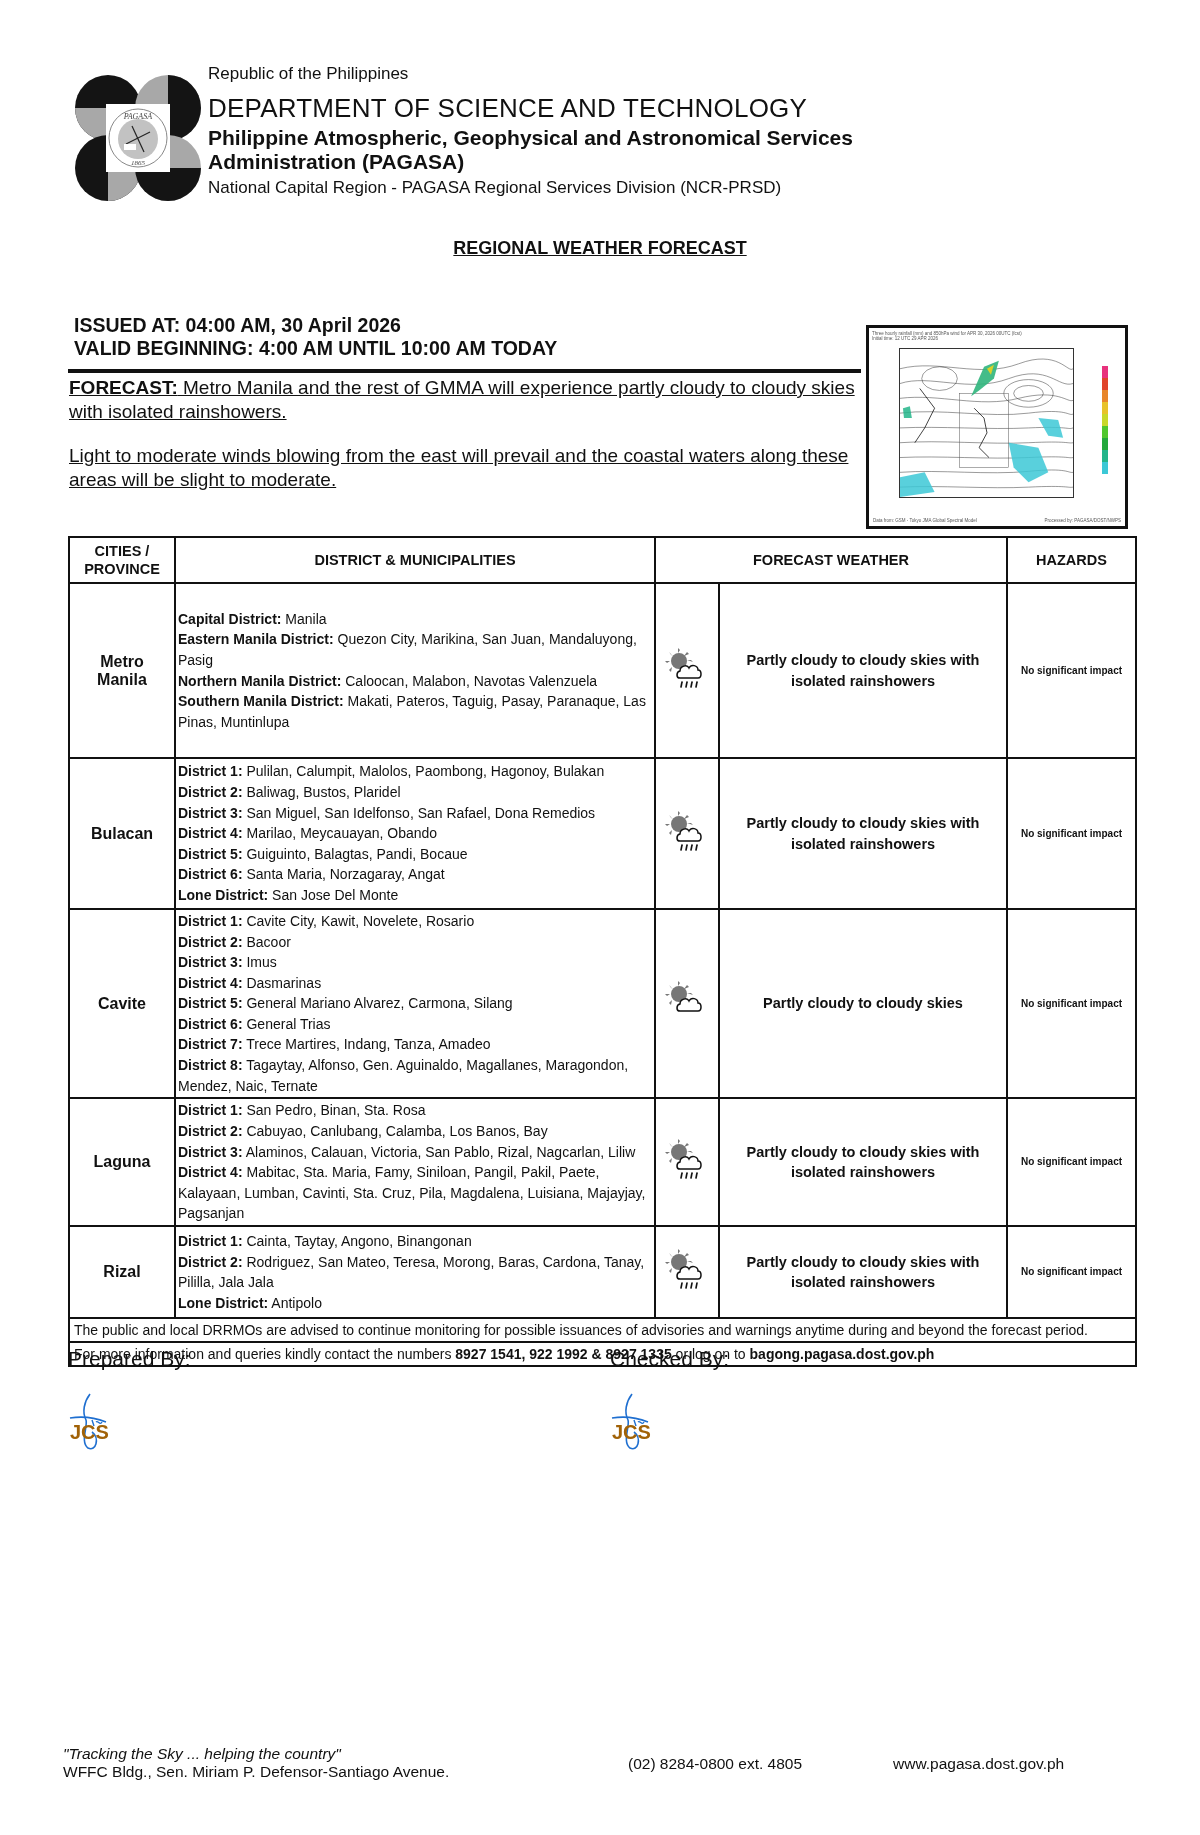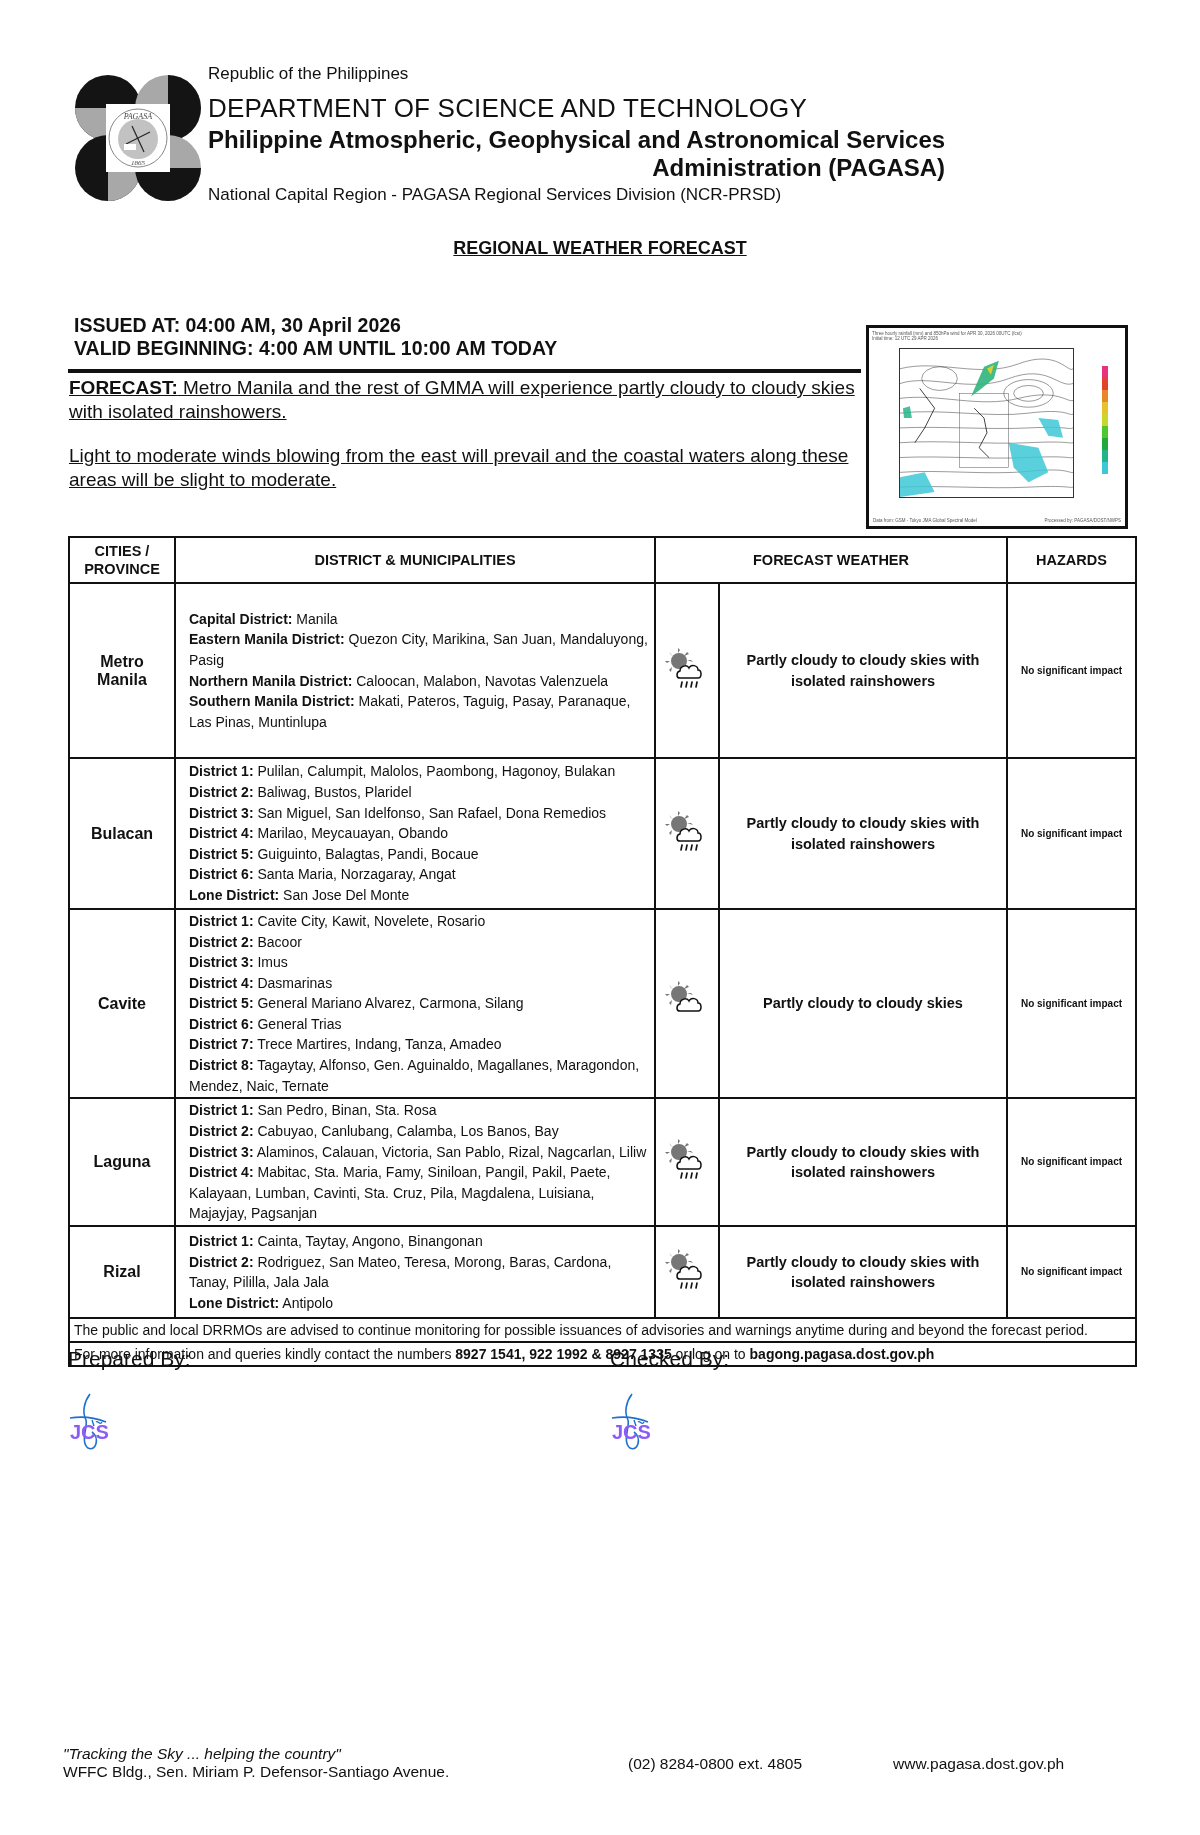--- a/index.html
+++ b/index.html
@@ -4,21 +4,21 @@
   <style>
     * { box-sizing: border-box; margin: 0; padding: 0; }
     html, body { width: 1200px; height: 1835px; background: #ffffff; }
     body { position: relative; font-family: "Liberation Sans", sans-serif; color: #111; overflow: hidden; }
 
     
     .logo { position: absolute; left: 74px; top: 74px; width: 128px; height: 128px; }
     .hdr { position: absolute; left: 208px; top: 64px; line-height: 1.18; }
     .hdr .rep { font-size: 17px; }
     .hdr .dept { font-size: 26px; font-weight: normal; letter-spacing: 0.2px; margin-top: 9px; }
-    .hdr .agency { font-size: 24px; font-weight: bold; margin-top: 2px; text-align: right; }
+    .hdr .agency { font-size: 21px; font-weight: bold; margin-top: 2px; }
     .hdr .div { font-size: 17px; margin-top: 3px; }
 
     .title-block { position: absolute; left: 0; width: 1200px; top: 238px; text-align: center; }
     .title-block .t1 { font-size: 18px; font-weight: bold; text-decoration: underline; }
     .title-block .t2 { font-size: 14.5px; font-weight: bold; margin-top: 2px; }
 
     .issued { position: absolute; left: 74px; top: 314px; font-size: 19.5px; font-weight: bold; line-height: 1.2; }
     .rule { position: absolute; left: 68px; top: 369px; width: 793px; height: 4px; background: #111; }
     .forecast { position: absolute; left: 69px; top: 376px; width: 790px; font-size: 19px; line-height: 1.24; text-decoration: underline; }
     .forecast p + p { margin-top: 21px; }
@@ -35,33 +35,33 @@
     
     table.fc { position: absolute; left: 68px; top: 536px; width: 1067px; border-collapse: collapse; table-layout: fixed; }
     table.fc td, table.fc th { border: 2px solid #111; vertical-align: middle; }
     table.fc th { font-size: 14.5px; font-weight: bold; text-align: center; height: 46px; line-height: 1.25; padding: 2px; }
     .col-prov { width: 106px; }
     .col-dist { width: 480px; }
     .col-icon { width: 64px; }
     .col-wx { width: 288px; }
     .col-haz { width: 129px; }
     td.prov { font-size: 16px; font-weight: bold; text-align: center; padding: 9px; }
-    td.dist { font-size: 14px; line-height: 1.47; padding: 1px 2px 1px 13px; vertical-align: top; }
+    td.dist { font-size: 14px; line-height: 1.47; padding: 1px 2px 1px 2px; vertical-align: top; }
     td.dist b { font-weight: bold; }
     td.icon { text-align: center; padding: 0; }
     td.wx { font-size: 14.5px; font-weight: bold; text-align: center; padding: 4px 10px; line-height: 1.4; }
     td.haz { font-size: 10px; font-weight: bold; text-align: center; padding: 4px; line-height: 1.4; }
     td.note { font-size: 14px; padding: 1px 4px; height: 24px; }
     td.note b { font-weight: bold; }
     .wx-icon { display: inline-block; width: 46px; height: 46px; }
 
     
     .sig-label { position: absolute; top: 1347px; font-size: 21px; }
     .sig { position: absolute; top: 1392px; width: 60px; height: 60px; }
-    .sig .ini { position: absolute; left: 2px; bottom: 8px; font-size: 20px; font-weight: bold; color: #8b5cf6; }
+    .sig .ini { position: absolute; left: 2px; bottom: 8px; font-size: 20px; font-weight: bold; color: #a16207; }
     .sig svg { position: absolute; left: 0; top: 0; width: 60px; height: 60px; }
 
     
     .footer { position: absolute; top: 1745px; left: 63px; width: 1080px; font-size: 15.5px; }
     .footer .tag { font-style: italic; }
     .footer .addr { margin-top: 0px; }
     .footer .phone { position: absolute; left: 565px; top: 10px; }
     .footer .web { position: absolute; left: 830px; top: 10px; }
   </style>
 </head>

